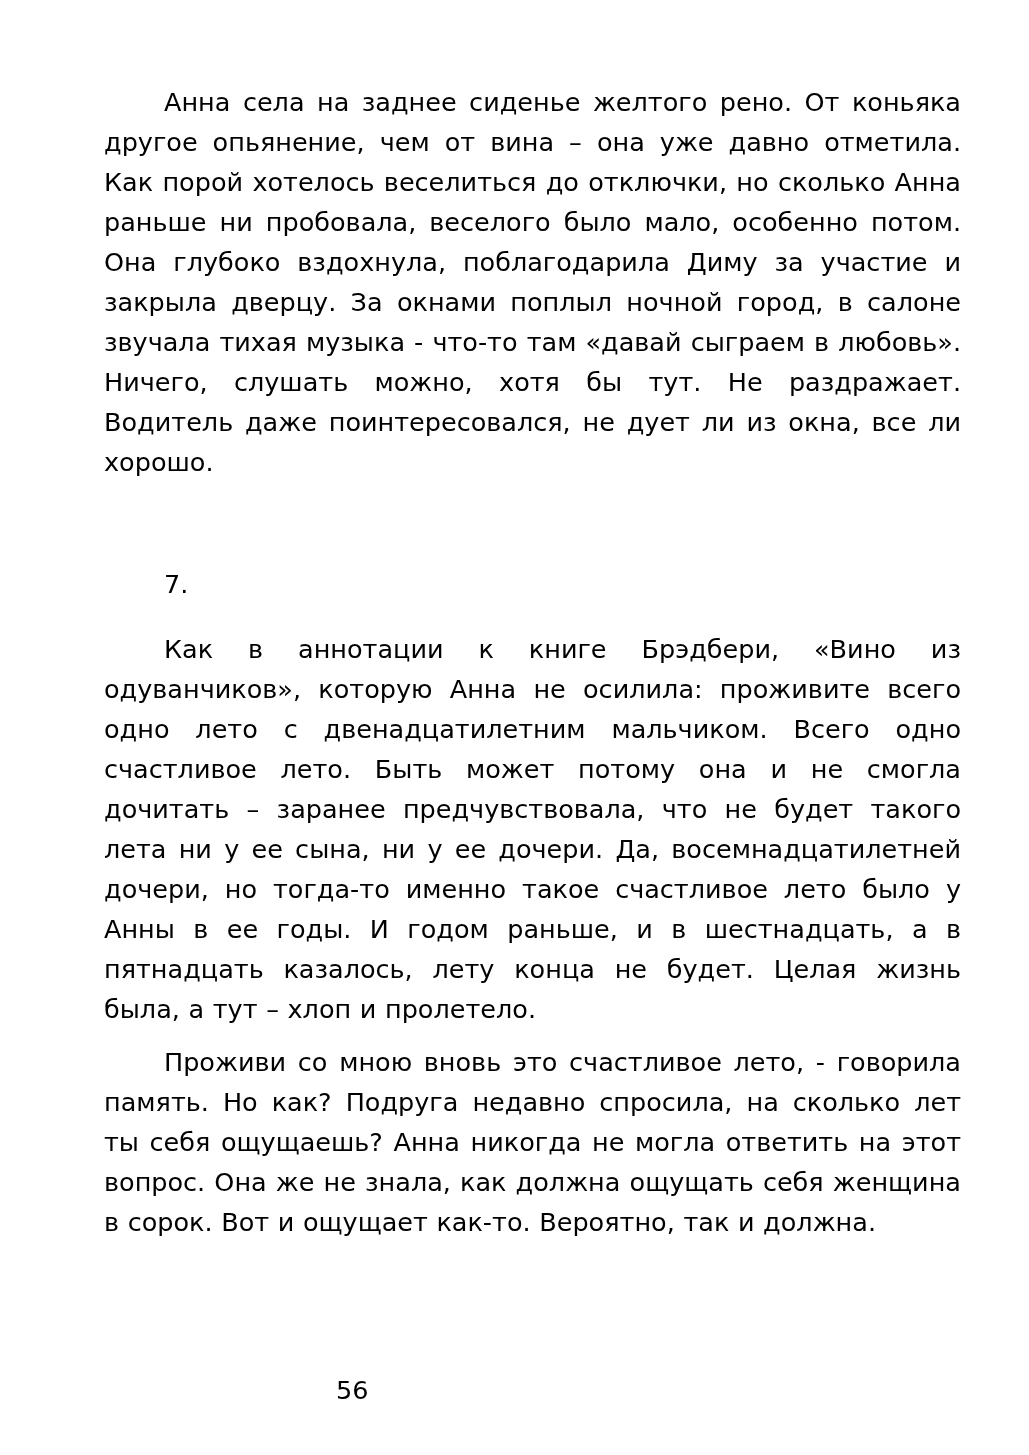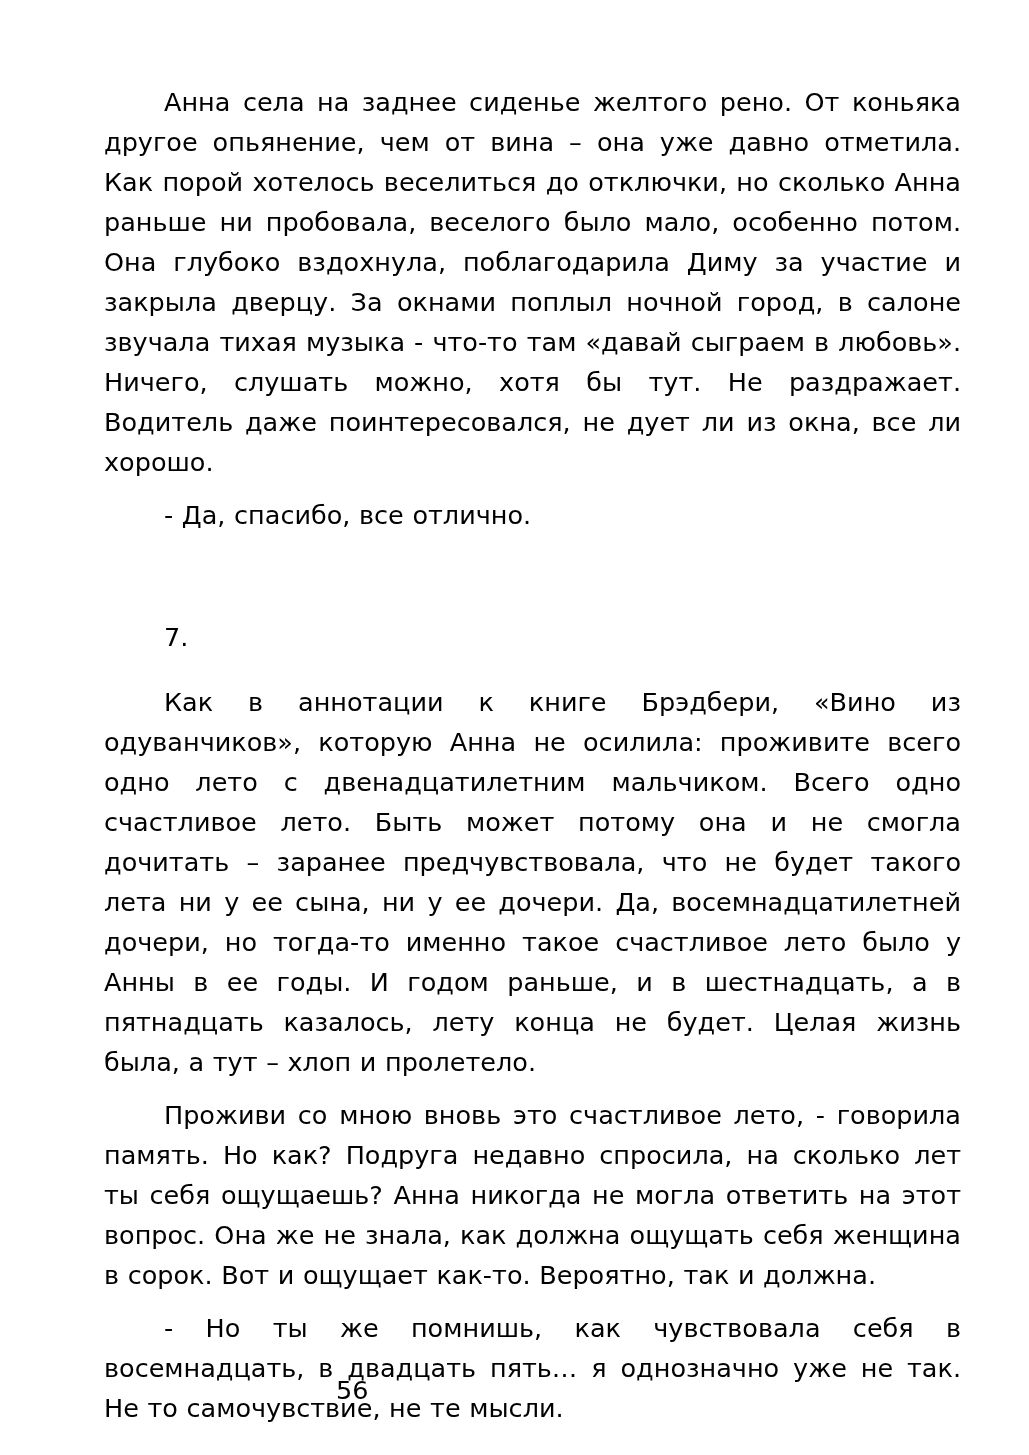--- a/index.html
+++ b/index.html
@@ -62,31 +62,29 @@
 </style>
 </head>
 <body>
 
 <div class="page">
 
   <div class="text-column">
 
     <p class="para">Анна села на заднее сиденье желтого рено. От коньяка другое опьянение, чем от вина – она уже давно отметила. Как порой хотелось веселиться до отключки, но сколько Анна раньше ни пробовала, веселого было мало, особенно потом. Она глубоко вздохнула, поблагодарила Диму за участие и закрыла дверцу. За окнами поплыл ночной город, в салоне звучала тихая музыка - что-то там «давай сыграем в любовь». Ничего, слушать можно, хотя бы тут. Не раздражает. Водитель даже поинтересовался, не дует ли из окна, все ли хорошо.</p>
 
-    <p class="para">- Да, спасибо, все отлично.</p>
 
     <div class="spacer-before-section"></div>
 
     <p class="section-number">7.</p>
 
     <div class="spacer-after-section"></div>
 
     <p class="para">Как в аннотации к книге Брэдбери, «Вино из одуванчиков», которую Анна не осилила: проживите всего одно лето с двенадцатилетним мальчиком. Всего одно счастливое лето. Быть может потому она и не смогла дочитать – заранее предчувствовала, что не будет такого лета ни у ее сына, ни у ее дочери. Да, восемнадцатилетней дочери, но тогда-то именно такое счастливое лето было у Анны в ее годы. И годом раньше, и в шестнадцать, а в пятнадцать казалось, лету конца не будет. Целая жизнь была, а тут – хлоп и пролетело.</p>
 
     <p class="para">Проживи со мною вновь это счастливое лето, - говорила память. Но как? Подруга недавно спросила, на сколько лет ты себя ощущаешь? Анна никогда не могла ответить на этот вопрос. Она же не знала, как должна ощущать себя женщина в сорок. Вот и ощущает как-то. Вероятно, так и должна.</p>
 
-    <p class="para">- Но ты же помнишь, как чувствовала себя в восемнадцать, в двадцать пять… я однозначно уже не так. Не то самочувствие, не те мысли.</p>
 
   </div>
 
   <div class="page-number">56</div>
 
 </div>
 
 </body></html>

